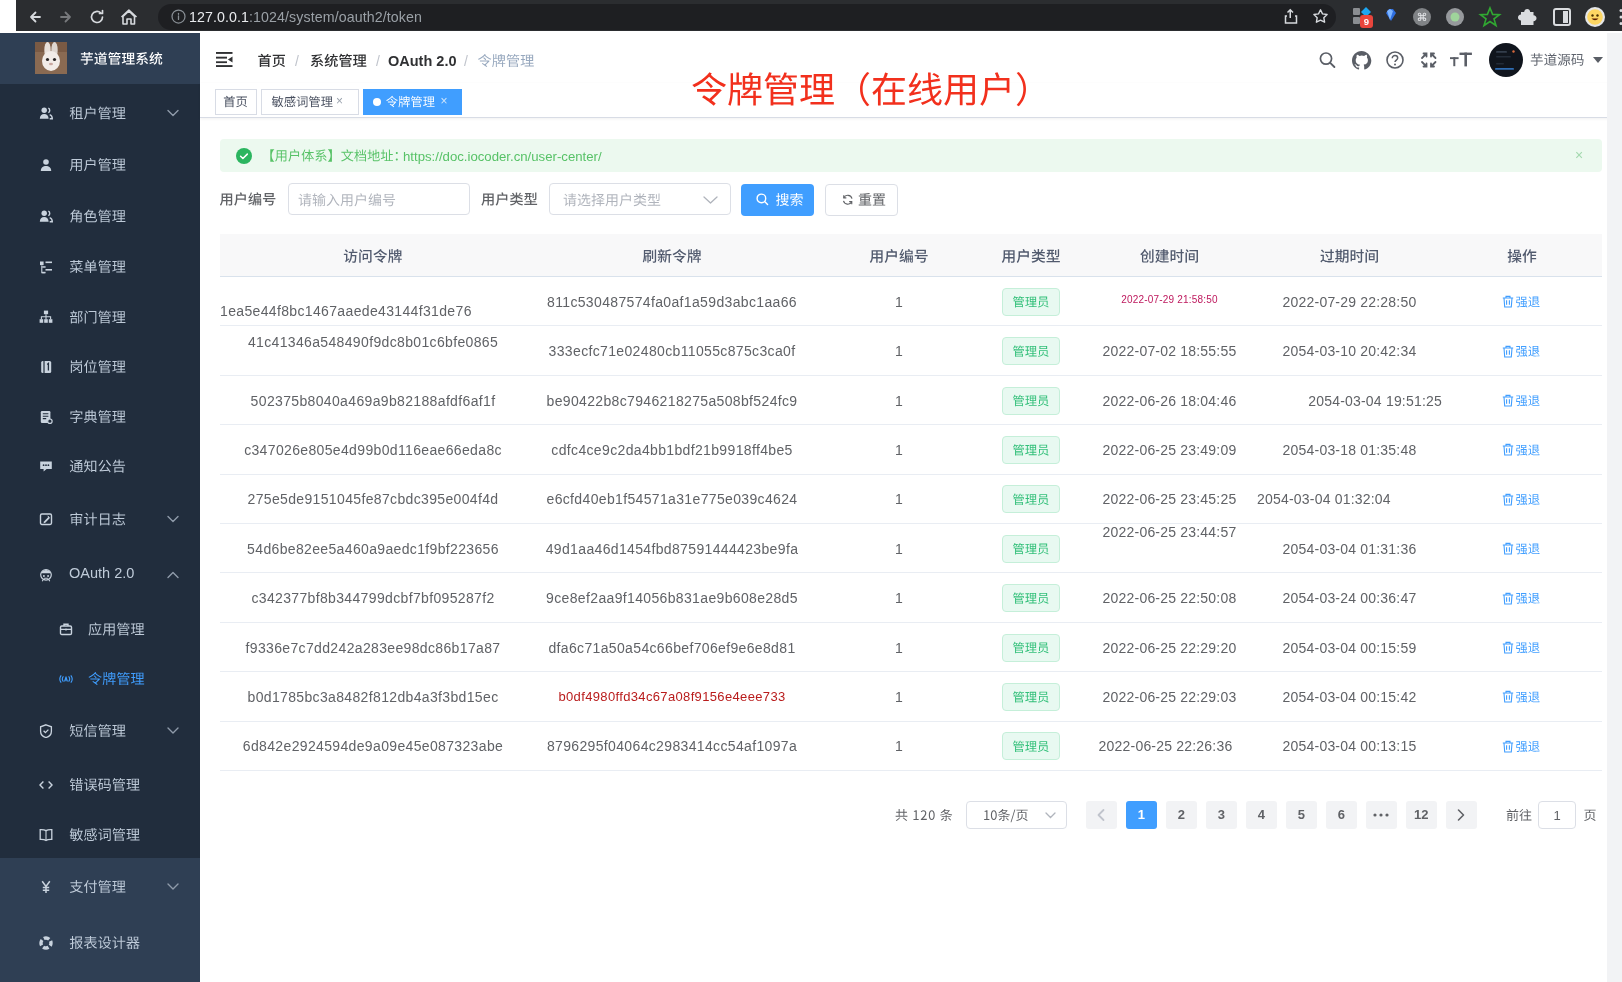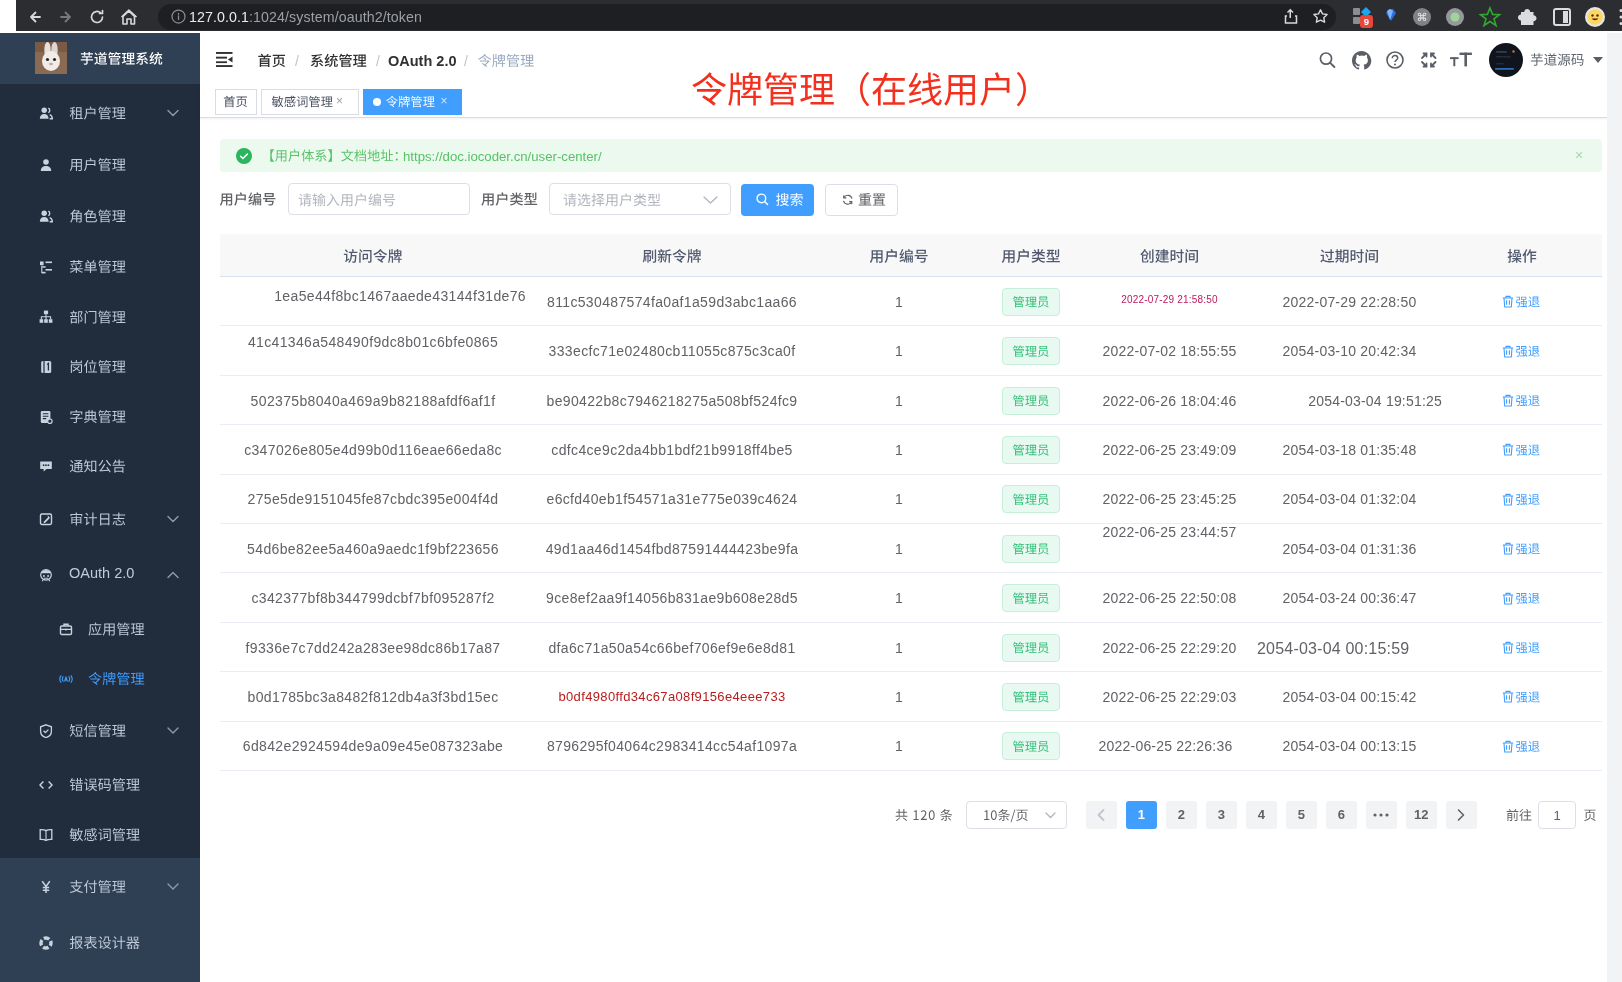--- a/index.html
+++ b/index.html
@@ -229,21 +229,21 @@
 <div class="abs" style="left:220px;top:277.0px;width:1382px;height:49.4px;border-bottom:1px solid #e9edf3"></div>
 <div class="abs" style="left:220px;top:326.4px;width:1382px;height:49.4px;border-bottom:1px solid #e9edf3"></div>
 <div class="abs" style="left:220px;top:375.8px;width:1382px;height:49.4px;border-bottom:1px solid #e9edf3"></div>
 <div class="abs" style="left:220px;top:425.2px;width:1382px;height:49.4px;border-bottom:1px solid #e9edf3"></div>
 <div class="abs" style="left:220px;top:474.6px;width:1382px;height:49.4px;border-bottom:1px solid #e9edf3"></div>
 <div class="abs" style="left:220px;top:524.0px;width:1382px;height:49.4px;border-bottom:1px solid #e9edf3"></div>
 <div class="abs" style="left:220px;top:573.4px;width:1382px;height:49.4px;border-bottom:1px solid #e9edf3"></div>
 <div class="abs" style="left:220px;top:622.8px;width:1382px;height:49.4px;border-bottom:1px solid #e9edf3"></div>
 <div class="abs" style="left:220px;top:672.2px;width:1382px;height:49.4px;border-bottom:1px solid #e9edf3"></div>
 <div class="abs" style="left:220px;top:721.6px;width:1382px;height:49.4px;border-bottom:1px solid #e9edf3"></div>
-<div class="abs" style="left:220px;top:288px;width:306px;text-align:right;font-size:14px;letter-spacing:.35px;color:#606266">1ea5e44f8bc1467aaede43144f31de76</div>
+<div class="abs" style="left:220px;top:303px;width:306px;text-align:left;font-size:14px;letter-spacing:.35px;color:#606266">1ea5e44f8bc1467aaede43144f31de76</div>
 <div class="abs" style="left:526px;top:293.7px;width:292px;text-align:center;font-size:14px;letter-spacing:.35px;color:#606266">811c530487574fa0af1a59d3abc1aa66</div>
 <div class="abs" style="left:818px;top:293.7px;width:162px;text-align:center;font-size:14px;color:#606266">1</div>
 <div class="abs" style="left:1082px;top:293.7px;width:175px;text-align:center;font-size:10px;letter-spacing:.2px;color:#be185d">2022-07-29 21:58:50</div>
 <div class="abs" style="left:1257px;top:293.7px;width:185px;text-align:center;font-size:14px;letter-spacing:.2px;color:#606266">2022-07-29 22:28:50</div>
 <div class="abs" style="left:1002px;top:287.7px;width:58px;height:28px;background:#e8f9f1;border:1px solid #c5efd9;border-radius:4px"></div>
 <svg class="abs" style="left:1502px;top:295.2px" width="12" height="13" viewBox="0 0 12 13" fill="none">
 <path d="M.8 3h10.4M4 3V1.4h4V3M2 3l.7 9h6.6L10 3M4.6 5.2v4.6M7.4 5.2v4.6" stroke="#409eff" stroke-width="1.1"></path>
   </svg>
 <div class="abs" style="left:220px;top:334px;width:306px;text-align:center;font-size:14px;letter-spacing:.35px;color:#606266">41c41346a548490f9dc8b01c6bfe0865</div>
 <div class="abs" style="left:526px;top:343.1px;width:292px;text-align:center;font-size:14px;letter-spacing:.35px;color:#606266">333ecfc71e02480cb11055c875c3ca0f</div>
@@ -269,21 +269,21 @@
 <div class="abs" style="left:1082px;top:441.9px;width:175px;text-align:center;font-size:14px;letter-spacing:.2px;color:#606266">2022-06-25 23:49:09</div>
 <div class="abs" style="left:1257px;top:441.9px;width:185px;text-align:center;font-size:14px;letter-spacing:.2px;color:#606266">2054-03-18 01:35:48</div>
 <div class="abs" style="left:1002px;top:435.9px;width:58px;height:28px;background:#e8f9f1;border:1px solid #c5efd9;border-radius:4px"></div>
 <svg class="abs" style="left:1502px;top:443.4px" width="12" height="13" viewBox="0 0 12 13" fill="none">
 <path d="M.8 3h10.4M4 3V1.4h4V3M2 3l.7 9h6.6L10 3M4.6 5.2v4.6M7.4 5.2v4.6" stroke="#409eff" stroke-width="1.1"></path>
   </svg>
 <div class="abs" style="left:220px;top:491.3px;width:306px;text-align:center;font-size:14px;letter-spacing:.35px;color:#606266">275e5de9151045fe87cbdc395e004f4d</div>
 <div class="abs" style="left:526px;top:491.3px;width:292px;text-align:center;font-size:14px;letter-spacing:.35px;color:#606266">e6cfd40eb1f54571a31e775e039c4624</div>
 <div class="abs" style="left:818px;top:491.3px;width:162px;text-align:center;font-size:14px;color:#606266">1</div>
 <div class="abs" style="left:1082px;top:491.3px;width:175px;text-align:center;font-size:14px;letter-spacing:.2px;color:#606266">2022-06-25 23:45:25</div>
-<div class="abs" style="left:1257px;top:491.3px;width:185px;text-align:center;font-size:14px;letter-spacing:.2px;color:#606266">2054-03-04 01:32:04</div>
+<div class="abs" style="left:1257px;top:491.3px;width:185px;font-size:14px;letter-spacing:.2px;color:#606266">2054-03-04 01:32:04</div>
 <div class="abs" style="left:1002px;top:485.3px;width:58px;height:28px;background:#e8f9f1;border:1px solid #c5efd9;border-radius:4px"></div>
 <svg class="abs" style="left:1502px;top:492.8px" width="12" height="13" viewBox="0 0 12 13" fill="none">
 <path d="M.8 3h10.4M4 3V1.4h4V3M2 3l.7 9h6.6L10 3M4.6 5.2v4.6M7.4 5.2v4.6" stroke="#409eff" stroke-width="1.1"></path>
   </svg>
 <div class="abs" style="left:220px;top:540.7px;width:306px;text-align:center;font-size:14px;letter-spacing:.35px;color:#606266">54d6be82ee5a460a9aedc1f9bf223656</div>
 <div class="abs" style="left:526px;top:540.7px;width:292px;text-align:center;font-size:14px;letter-spacing:.35px;color:#606266">49d1aa46d1454fbd87591444423be9fa</div>
 <div class="abs" style="left:818px;top:540.7px;width:162px;text-align:center;font-size:14px;color:#606266">1</div>
 <div class="abs" style="left:1082px;top:524px;width:175px;text-align:center;font-size:14px;letter-spacing:.2px;color:#606266">2022-06-25 23:44:57</div>
 <div class="abs" style="left:1257px;top:540.7px;width:185px;text-align:center;font-size:14px;letter-spacing:.2px;color:#606266">2054-03-04 01:31:36</div>
 <div class="abs" style="left:1002px;top:534.7px;width:58px;height:28px;background:#e8f9f1;border:1px solid #c5efd9;border-radius:4px"></div>
@@ -296,21 +296,21 @@
 <div class="abs" style="left:1082px;top:590.1px;width:175px;text-align:center;font-size:14px;letter-spacing:.2px;color:#606266">2022-06-25 22:50:08</div>
 <div class="abs" style="left:1257px;top:590.1px;width:185px;text-align:center;font-size:14px;letter-spacing:.2px;color:#606266">2054-03-24 00:36:47</div>
 <div class="abs" style="left:1002px;top:584.1px;width:58px;height:28px;background:#e8f9f1;border:1px solid #c5efd9;border-radius:4px"></div>
 <svg class="abs" style="left:1502px;top:591.6px" width="12" height="13" viewBox="0 0 12 13" fill="none">
 <path d="M.8 3h10.4M4 3V1.4h4V3M2 3l.7 9h6.6L10 3M4.6 5.2v4.6M7.4 5.2v4.6" stroke="#409eff" stroke-width="1.1"></path>
   </svg>
 <div class="abs" style="left:220px;top:639.5px;width:306px;text-align:center;font-size:14px;letter-spacing:.35px;color:#606266">f9336e7c7dd242a283ee98dc86b17a87</div>
 <div class="abs" style="left:526px;top:639.5px;width:292px;text-align:center;font-size:14px;letter-spacing:.35px;color:#606266">dfa6c71a50a54c66bef706ef9e6e8d81</div>
 <div class="abs" style="left:818px;top:639.5px;width:162px;text-align:center;font-size:14px;color:#606266">1</div>
 <div class="abs" style="left:1082px;top:639.5px;width:175px;text-align:center;font-size:14px;letter-spacing:.2px;color:#606266">2022-06-25 22:29:20</div>
-<div class="abs" style="left:1257px;top:639.5px;width:185px;font-size:16px;letter-spacing:.2px;color:#606266">2054-03-04 00:15:59</div>
+<div class="abs" style="left:1257px;top:639.5px;width:185px;text-align:center;font-size:14px;letter-spacing:.2px;color:#606266">2054-03-04 00:15:59</div>
 <div class="abs" style="left:1002px;top:633.5px;width:58px;height:28px;background:#e8f9f1;border:1px solid #c5efd9;border-radius:4px"></div>
 <svg class="abs" style="left:1502px;top:641.0px" width="12" height="13" viewBox="0 0 12 13" fill="none">
 <path d="M.8 3h10.4M4 3V1.4h4V3M2 3l.7 9h6.6L10 3M4.6 5.2v4.6M7.4 5.2v4.6" stroke="#409eff" stroke-width="1.1"></path>
   </svg>
 <div class="abs" style="left:220px;top:688.9px;width:306px;text-align:center;font-size:14px;letter-spacing:.35px;color:#606266">b0d1785bc3a8482f812db4a3f3bd15ec</div>
 <div class="abs" style="left:526px;top:688.9px;width:292px;text-align:center;font-size:13px;letter-spacing:.35px;color:#b91c1c">b0df4980ffd34c67a08f9156e4eee733</div>
 <div class="abs" style="left:818px;top:688.9px;width:162px;text-align:center;font-size:14px;color:#606266">1</div>
 <div class="abs" style="left:1082px;top:688.9px;width:175px;text-align:center;font-size:14px;letter-spacing:.2px;color:#606266">2022-06-25 22:29:03</div>
 <div class="abs" style="left:1257px;top:688.9px;width:185px;text-align:center;font-size:14px;letter-spacing:.2px;color:#606266">2054-03-04 00:15:42</div>
 <div class="abs" style="left:1002px;top:682.9px;width:58px;height:28px;background:#e8f9f1;border:1px solid #c5efd9;border-radius:4px"></div>

